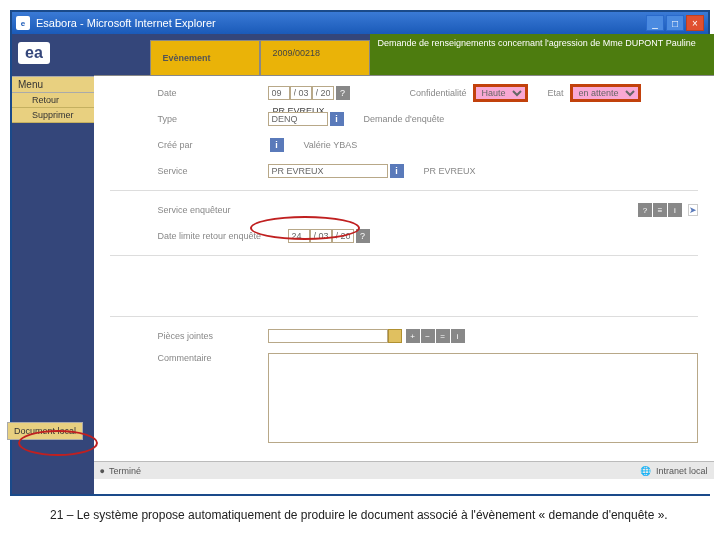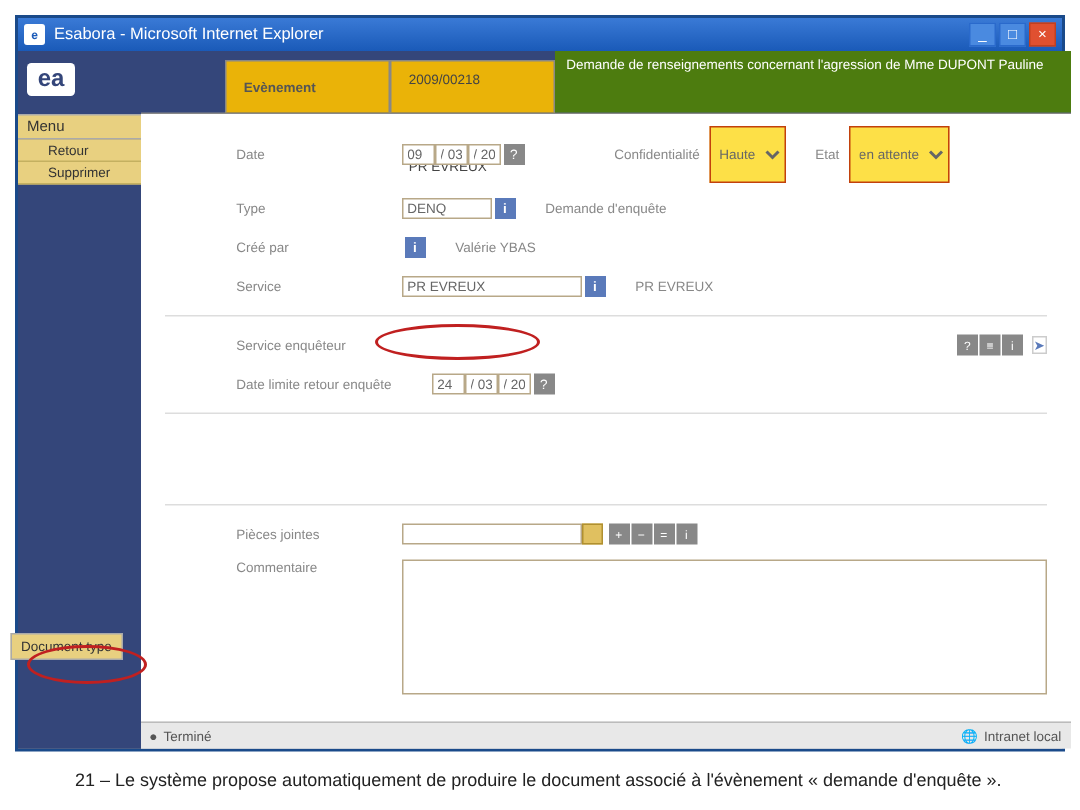--- a/index.html
+++ b/index.html
@@ -23,21 +23,21 @@
 .tabblank { width: 56px; }
 .tab { background: #eab308; padding: 4px 12px; margin-top: 6px; border: 1px solid #888; border-bottom: none; display: flex; flex-direction: column; align-items: flex-start; justify-content: center; font-size: 9px; color: #555; min-width: 110px; cursor: pointer; }
 .tab.active { font-weight: bold; }
 .tabref { color: #444; margin-top: 48px; }
 .tabdesc { background: #4d7c0f; color: #fff; flex: 1; padding: 4px 8px; font-size: 9px; }
 .form { padding: 8px 16px 10px 16px; color: #666; font-size: 9px; }
 .row { display: flex; align-items: center; margin-bottom: 8px; min-height: 18px; }
 .lbl { width: 110px; color: #888; margin-left: 48px; }
 .inp { border: 1px solid #b8a888; background: #fff; padding: 1px 3px; font-size: 9px; color: #666; }
 .inp.w30 { width: 22px; } .inp.w40 { width: 22px; } .inp.w100 { width: 60px; } .inp.w160 { width: 120px; }
-.sel { border: 1px solid #c2410c; background: #fde047; padding: 12px 2px; font-size: 9px; color: #666; }
+.sel { border: 3px solid #c2410c; background: #f9a8d4; padding: 0 2px; font-size: 9px; color: #666; }
 .iconbtn { width: 14px; height: 14px; background: #888; color: #fff; display: inline-flex; align-items: center; justify-content: center; font-size: 9px; margin-left: 2px; cursor: pointer; }
 .infobtn { width: 14px; height: 14px; background: #5a7aba; color: #fff; display: inline-flex; align-items: center; justify-content: center; font-size: 9px; margin-left: 2px; font-weight: bold; cursor: pointer; }
 .gap { width: 40px; }
 .lbl2 { color: #888; margin-left: 20px; margin-right: 6px; }
 .hr { border: none; border-top: 1px solid #ddd; margin: 10px 0; }
 .iconstrip { display: inline-flex; gap: 1px; margin-left: 4px; }
 .iconstrip .ic { width: 14px; height: 14px; background: #888; display: inline-flex; align-items: center; justify-content: center; color: #fff; font-size: 8px; cursor: pointer; }
 .textarea { width: 430px; height: 90px; border: 1px solid #b8a888; resize: none; font-size: 9px; }
 .statusbar { background: #e8e8e8; border-top: 1px solid #bbb; height: 18px; display: flex; align-items: center; padding: 0 6px; font-size: 9px; color: #555; }
 .statusbar .done { display: flex; align-items: center; gap: 4px; }
@@ -64,21 +64,21 @@
   </div>
 
   <div class="appbody">
     <div class="sidebar">
       <div class="logo">ea</div>
       <div class="menugroup">
         <div class="menuhdr">Menu</div>
         <div class="menuitem">Retour</div>
         <div class="menuitem">Supprimer</div>
       </div>
-      <div class="doctype-btn">Document type</div>
+      <div class="doctype-btn">Document local</div>
     </div>
 
     <div class="content">
       <div class="tabs">
         <div class="tabblank"></div>
         <div class="tab active">
           <span>Evènement</span>
         </div>
         <div class="tab">
           <span class="tabref">2009/00218</span>

